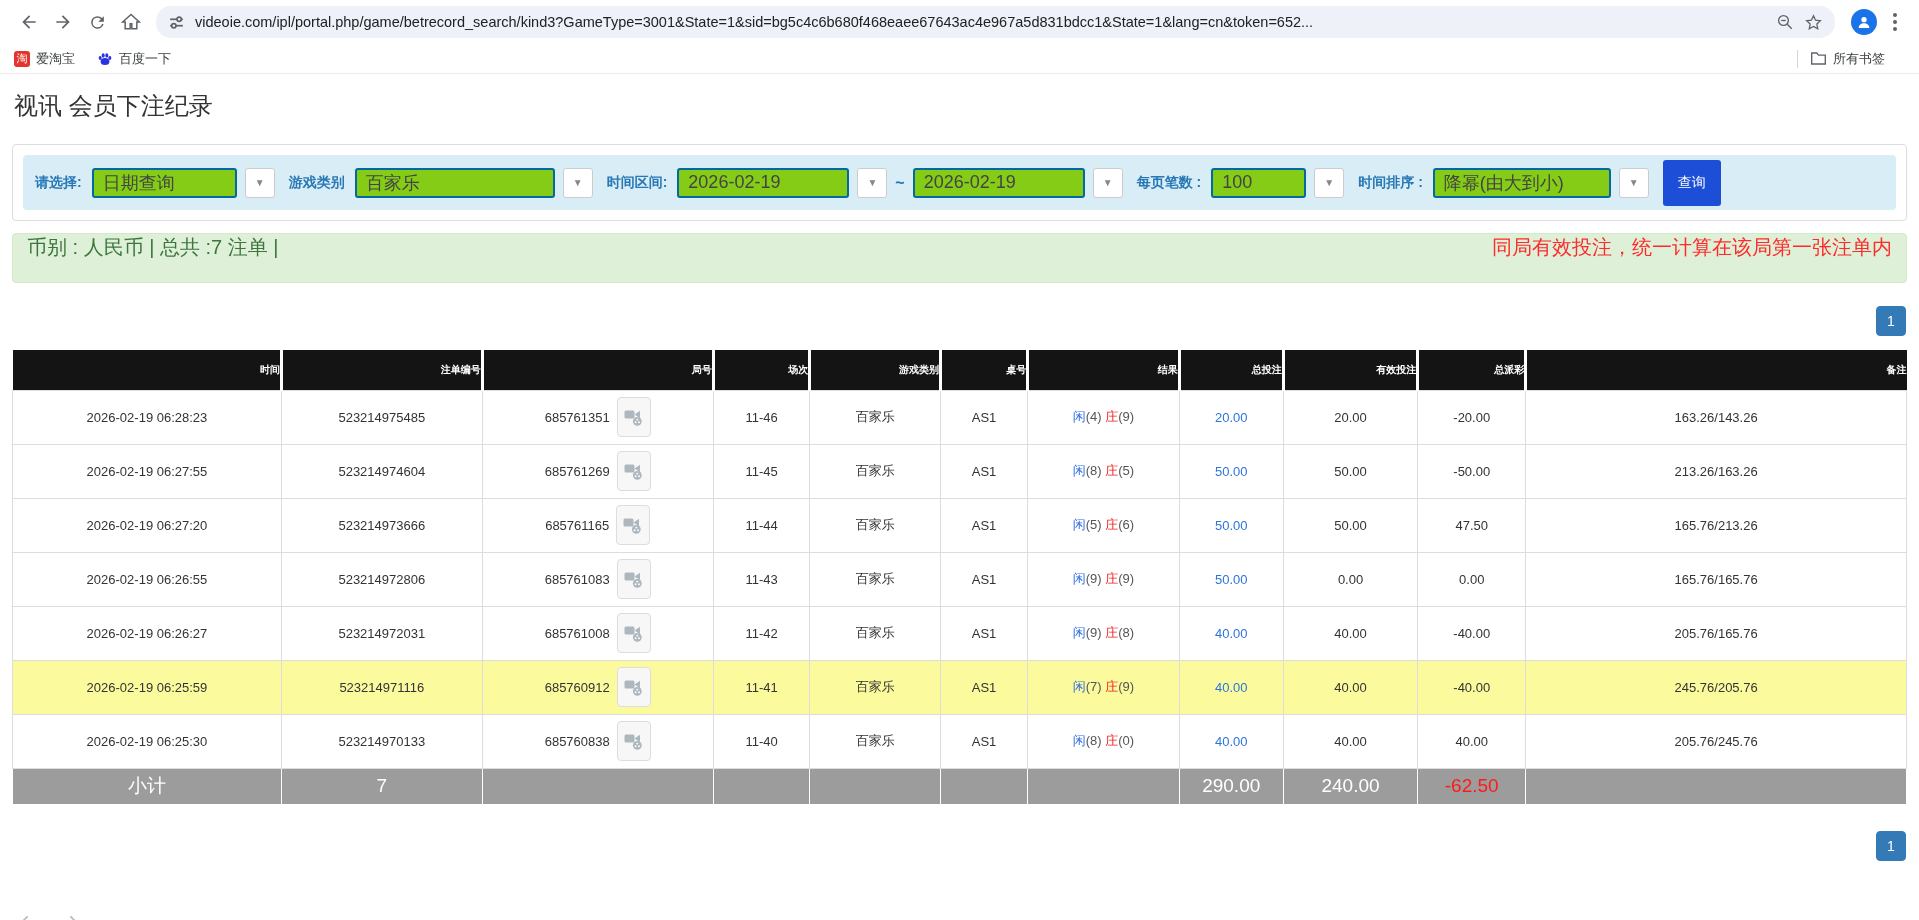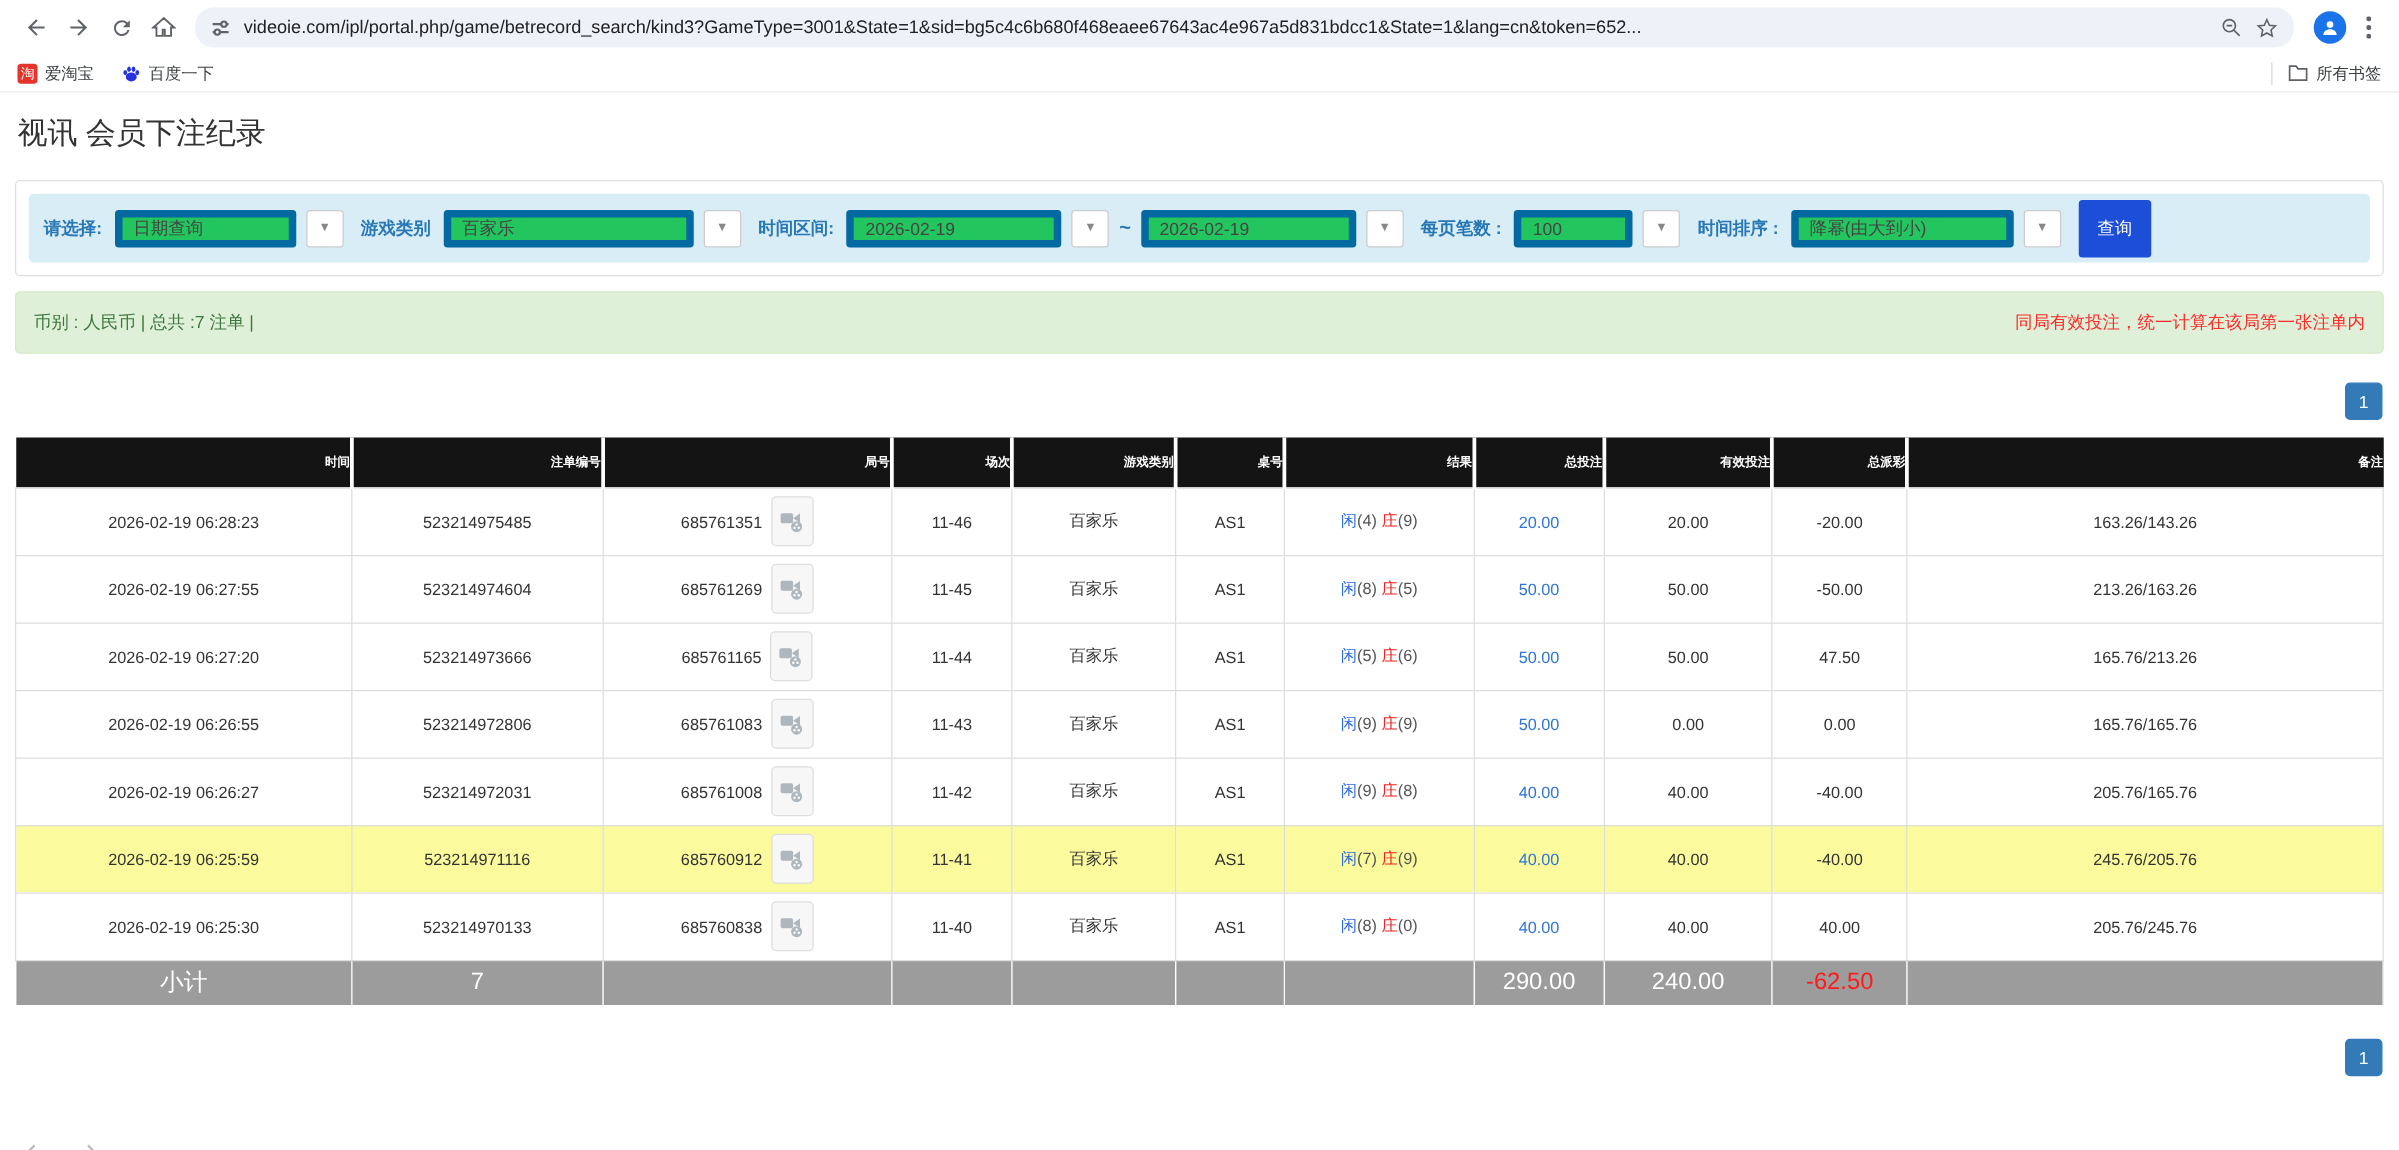--- a/index.html
+++ b/index.html
@@ -29,33 +29,33 @@
 
   
   .page { position:relative; }
   .page-title { font-size:24px; color:#333; font-weight:400; margin:16px 0 0 14px; }
 
   .filter-panel { margin:22px 12px 0 12px; border:1px solid #ddd; border-radius:4px;
                   background:#fff; padding:10px; }
   .filter-bar { background:#d9edf7; border-radius:4px; height:55px; display:flex;
                 align-items:center; padding:0 10px; gap:6px; }
   .f-label { color:#2878b5; font-weight:bold; font-size:14px; white-space:nowrap; margin:0 4px 0 8px; }
-  .f-input { background:#22c55e; border:6px solid #0369a1; border-radius:3px; height:30px;
-             display:flex; align-items:center; padding:0 9px; font-size:14px; color:#444;
+  .f-input { background:#84cc16; border:2px solid #0369a1; border-radius:3px; height:30px;
+             display:flex; align-items:center; padding:0 9px; font-size:18px; color:#444;
              white-space:nowrap; }
   .f-arrow { background:#fff; border:1px solid #ccc; border-radius:3px; height:30px; width:30px;
              display:flex; align-items:center; justify-content:center; color:#888; font-size:10px;
              margin-left:2px; cursor:pointer; }
   .tilde { color:#2878b5; font-weight:bold; margin:0 2px; }
   .search-btn { background:#1d4ed8; color:#fff; border:none; border-radius:3px; height:46px;
                 padding:0 15px; font-size:14px; margin-left:8px; cursor:pointer; }
 
   .summary-bar { margin:12px 12px 0 12px; background:#dff0d8; border:1px solid #d6e9c6;
-                 border-radius:4px; height:50px; display:flex; align-items:center;
-                 justify-content:space-between; padding:0 14px; font-size:14px; }
+                 border-radius:4px; height:50px; display:flex; 
+                 justify-content:space-between; padding:0 14px; font-size:20px; }
   .summary-left { color:#3c763d; }
   .summary-right { color:#ff2a2a; }
 
   .pager-row { display:flex; justify-content:flex-end; margin:0 13px; }
   .pager-row.top { margin-top:23px; margin-bottom:14px; }
   .pager-row.bottom { margin-top:26px; }
   .page-btn { min-width:30px; height:30px; background:#337ab7; color:#fff; border:1px solid #337ab7;
               border-radius:4px; display:flex; align-items:center; justify-content:center;
               font-size:14px; cursor:pointer; }
 
@@ -150,21 +150,21 @@
       <ellipse cx="8" cy="10.5" rx="4.4" ry="3.6" fill="#2932e1"></ellipse>
       <ellipse cx="3.2" cy="7" rx="1.5" ry="2.1" fill="#2932e1"></ellipse>
       <ellipse cx="6.2" cy="4.4" rx="1.5" ry="2.2" fill="#2932e1"></ellipse>
       <ellipse cx="9.8" cy="4.4" rx="1.5" ry="2.2" fill="#2932e1"></ellipse>
       <ellipse cx="12.8" cy="7" rx="1.5" ry="2.1" fill="#2932e1"></ellipse>
     </svg>
     <span>百度一下</span>
   </div>
   <div class="bm-spacer"></div>
   <div class="bm-sep"></div>
-  <div class="bm-item" style="margin-right:0">
+  <div class="bm-item" style="margin-right:20px">
     <svg width="17" height="15" viewBox="0 0 20 17">
         <path d="M2 2h6l2 2.5h8v10.5H2z" fill="none" stroke="#5f6368" stroke-width="1.6"></path>
       </svg>
     <span>所有书签</span>
   </div>
 </div>
 
 <div class="page">
   <h1 class="page-title">视讯 会员下注纪录</h1>
 

